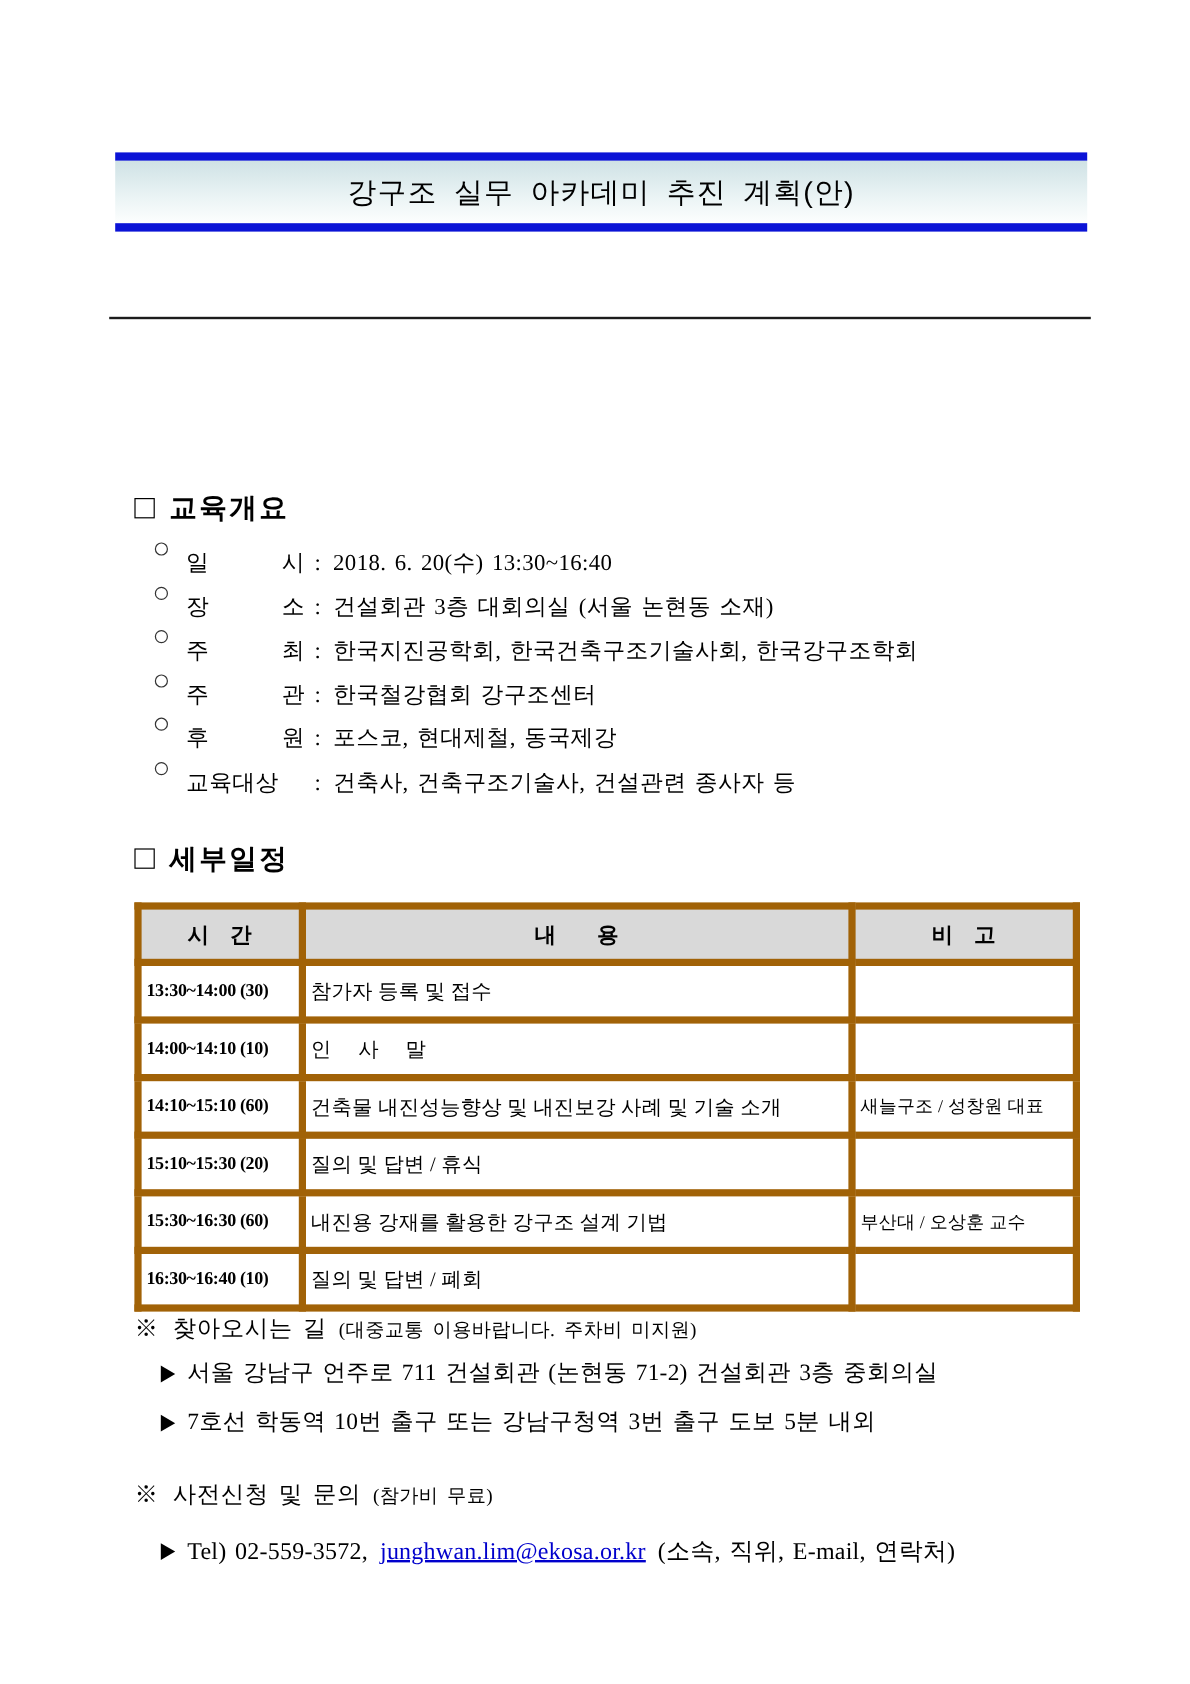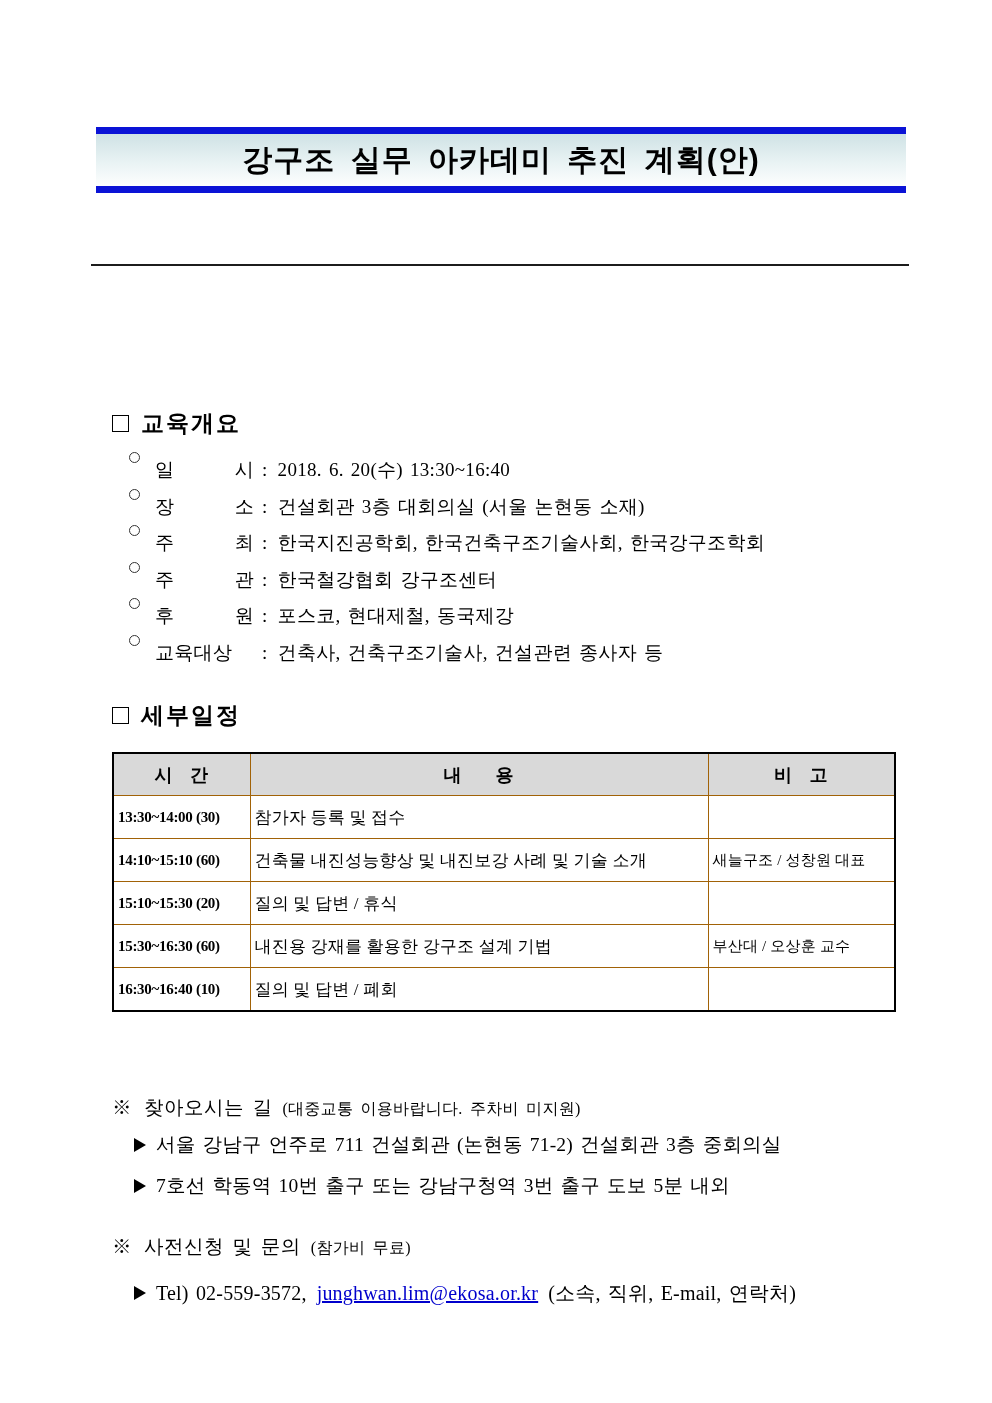--- a/index.html
+++ b/index.html
@@ -16,21 +16,21 @@
   .banner-wrap{position:absolute;left:96px;top:127px;width:810px;}
   .banner-bar{height:7px;background:#0b13d6;}
   .banner-body{
     height:52px;
     background:linear-gradient(180deg,#cfe2e5 0%,#e9f3f4 55%,#fdfefe 100%);
     display:flex;align-items:center;justify-content:center;
   }
   .doc-title{
     margin:0;
     font-family:"Liberation Sans","DejaVu Sans",sans-serif;
-    font-size:30px;font-weight:700;
+    font-size:24px;font-weight:400;
     letter-spacing:1px;word-spacing:6px;
     color:#000;white-space:pre;
   }
   .banner-shadow2{
     position:absolute;left:-5px;top:137px;width:818px;height:2px;
     background:#1c1c1c;
   }
 
   
   .sec{position:absolute;left:112px;width:786px;}
@@ -78,21 +78,21 @@
     text-align:justify;text-align-last:justify;
   }
   .ov-colon{display:inline-block;margin:0 10px 0 8px;}
 
   
   .sched-table{
     margin-top:22px;
     border-collapse:collapse;table-layout:fixed;
     width:782px;border:2px solid #000;
   }
-  .sched-table th,.sched-table td{border:1px solid #a16207;padding:0 4px;font-family:Liberation Serif, serif;}
+  .sched-table th,.sched-table td{border:6px solid #a16207;padding:0 4px;font-family:Liberation Serif, serif;}
   .sched-table th{
     background:#d9d9d9;height:41px;
     font-size:18px;font-weight:bold;letter-spacing:1px;
   }
   .sched-table td{height:42px;text-align:left;font-size:17px;letter-spacing:0.2px;}
   .col-time{width:137px;}
   .col-content{width:458px;}
   .col-remark{width:187px;}
   td.time-cell{font-size:15px;font-weight:bold;letter-spacing:-0.3px;}
   td.remark-cell{font-size:15px;}
@@ -193,20 +193,25 @@
           <th class="pre">비   고</th>
         </tr>
       </thead>
       <tbody>
         <tr>
           <td class="time-cell">13:30~14:00 (30)</td>
           <td>참가자 등록 및 접수</td>
           <td class="remark-cell"></td>
         </tr>
         <tr>
+          <td class="time-cell">14:00~14:10 (10)</td>
+          <td class="pre">인     사     말</td>
+          <td class="remark-cell"></td>
+        </tr>
+        <tr>
           <td class="time-cell">14:10~15:10 (60)</td>
           <td>건축물 내진성능향상 및 내진보강 사례 및 기술 소개</td>
           <td class="remark-cell">새늘구조 / 성창원 대표</td>
         </tr>
         <tr>
           <td class="time-cell">15:10~15:30 (20)</td>
           <td>질의 및 답변 / 휴식</td>
           <td class="remark-cell"></td>
         </tr>
         <tr>

